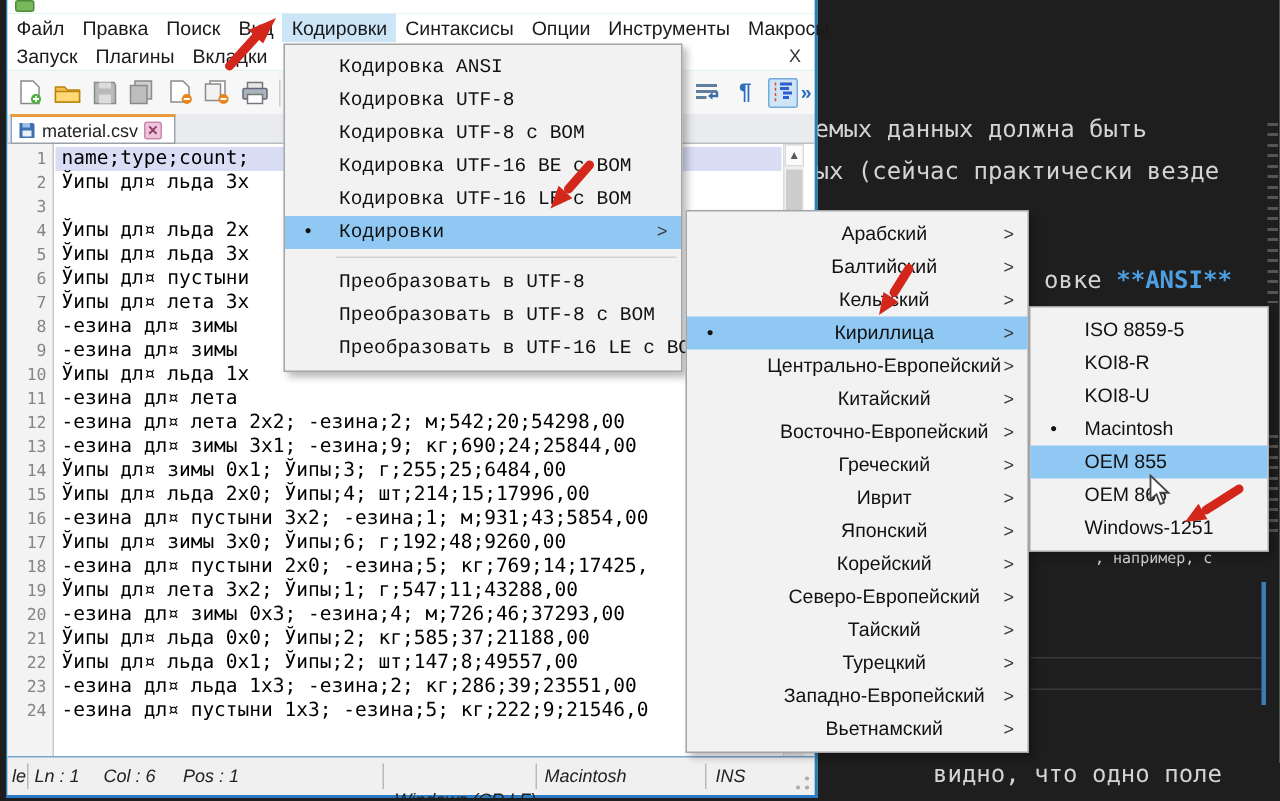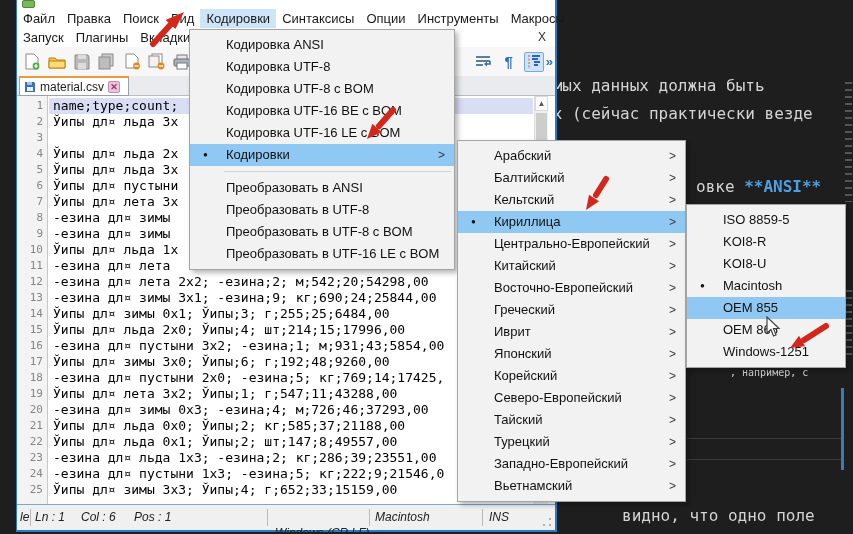--- a/index.html
+++ b/index.html
@@ -1,20 +1,20 @@
 <!DOCTYPE html>
 <html><head>
 <meta charset="utf-8">
 <style>
   * { margin:0; padding:0; box-sizing:border-box; }
   body { width:853px; height:534px; overflow:hidden; font-family:"Liberation Sans", sans-serif; }
   #stage { position:relative; width:853px; height:534px; background:#1e1e1e; overflow:hidden; }
 
   
-  #npp { position:absolute; left:16px; top:0; width:541px; height:532px; background:#86efac;
+  #npp { position:absolute; left:4px; top:0; width:541px; height:532px; background:#86efac;
          border-left:1px solid #2b7bc4; border-right:2px solid #2b7bc4; border-bottom:2px solid #2b7bc4; }
   .titlebar { position:absolute; left:0; top:0; width:100%; height:9px; background:#ffffff; }
   .app-icon { position:absolute; left:5px; top:0; width:13px; height:8px; background:#79b95b; border:1px solid #4e8a37; border-radius:2px; }
 
   .mrow { position:absolute; left:0; width:100%; height:19px; background:#ffffff; display:flex; align-items:center; }
   #mrow1 { top:9px; } #mrow2 { top:28px; }
   .mb-item { padding:0 6px; height:19px; line-height:19px; font-size:13px; color:#1a1a1a; white-space:nowrap; }
   .mb-item.active { background:#cde6f7; }
   .menubar-close { position:absolute; right:6px; top:30px; font-size:12px; color:#333; width:14px; text-align:center; }
 
@@ -53,22 +53,22 @@
   .sb-txt { position:absolute; top:5px; white-space:nowrap;font-style:italic; }
   .sb-sep { position:absolute; top:4px; width:1px; height:17px; background:#b9b9b9; }
   .grip { position:absolute; right:3px; bottom:3px; width:10px; height:10px;
           background:radial-gradient(circle at 8px 2px,#b0b0b0 1.2px,transparent 1.5px),
                      radial-gradient(circle at 8px 8px,#b0b0b0 1.2px,transparent 1.5px),
                      radial-gradient(circle at 2px 8px,#b0b0b0 1.2px,transparent 1.5px); }
 
   
   .menu { position:absolute; background:#f2f2f2; border:1px solid #a5a5a5; box-shadow:3px 3px 5px rgba(0,0,0,.28);
           padding:4px 0; z-index:20; }
-  #menu-encodings { left:189px; top:29px;  width:266px; }
-  #menu-languages { left:457px; top:140px; width:229px; }
+  #menu-encodings { left:189px; top:29px;  width:266px;font-family:Liberation Mono, monospace; }
+  #menu-languages { left:457px; top:140px; width:229px;text-align:center; }
   #menu-cyrillic  { left:686px; top:204px; width:160px; }
   .mi { position:relative; height:22px; line-height:22px; padding-left:36px; font-size:13px; color:#111; white-space:nowrap; }
   .mi.hl { background:#8fc8f2; }
   .mi .bullet { position:absolute; left:13px; top:0; font-size:8px; color:#111; }
   .mi .arr { position:absolute; right:9px; top:0; font-size:12px; color:#3a3a3a; }
   .msep { height:1px; background:#d2d2d2; margin:5px 3px 5px 34px; }
 
   
   #darkpane { position:absolute; left:541px; top:0; width:312px; height:534px; background:#1e1e1e; }
   .dk { position:absolute; font-family:"DejaVu Sans Mono", monospace; font-size:16px; color:#d4d4d4; white-space:pre; }
@@ -298,24 +298,20 @@
     <span class="lnum">22</span>
     <span class="ltxt">Ўипы дл¤ льда 0х1; Ўипы;2; шт;147;8;49557,00</span>
   </div>
           <div class="eline">
     <span class="lnum">23</span>
     <span class="ltxt">-езина дл¤ льда 1х3; -езина;2; кг;286;39;23551,00</span>
   </div>
           <div class="eline">
     <span class="lnum">24</span>
     <span class="ltxt">-езина дл¤ пустыни 1х3; -езина;5; кг;222;9;21546,0</span>
-  </div>
-          <div class="eline">
-    <span class="lnum">25</span>
-    <span class="ltxt">Ўипы дл¤ зимы 3х3; Ўипы;4; г;652;33;15159,00</span>
   </div>
         </div>
     </div>
     <div class="vscroll">
       <div class="vs-up">▲</div>
       <div class="vs-thumb"></div>
     </div>
 
     <div class="statusbar">
       <span class="sb-txt" style="left:3px;">le</span>
@@ -358,25 +354,20 @@
     <span class="bullet"></span>
     <span class="lbl">Кодировка UTF-16 LE с BOM</span>
     <span class="arr"></span>
   </div>
       <div class="mi hl">
     <span class="bullet">●</span>
     <span class="lbl">Кодировки</span>
     <span class="arr">&gt;</span>
   </div>
       <div class="msep"></div>
-      <div class="mi">
-    <span class="bullet"></span>
-    <span class="lbl">Преобразовать в ANSI</span>
-    <span class="arr"></span>
-  </div>
       <div class="mi">
     <span class="bullet"></span>
     <span class="lbl">Преобразовать в UTF-8</span>
     <span class="arr"></span>
   </div>
       <div class="mi">
     <span class="bullet"></span>
     <span class="lbl">Преобразовать в UTF-8 с BOM</span>
     <span class="arr"></span>
   </div>

